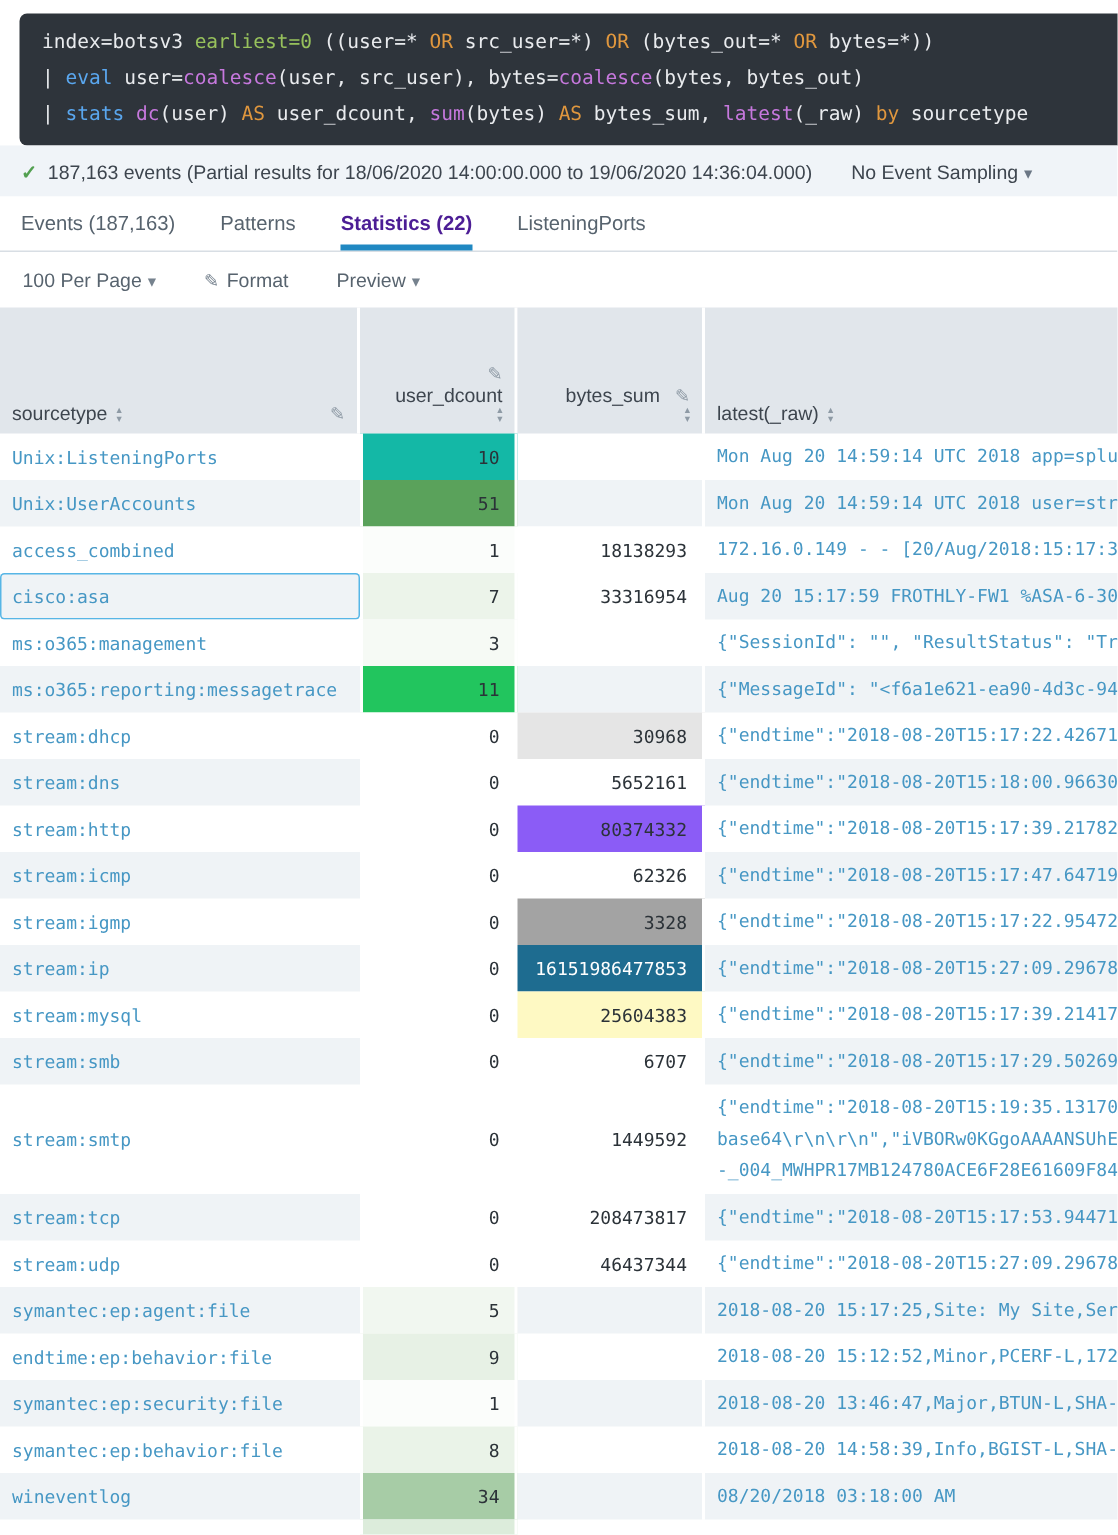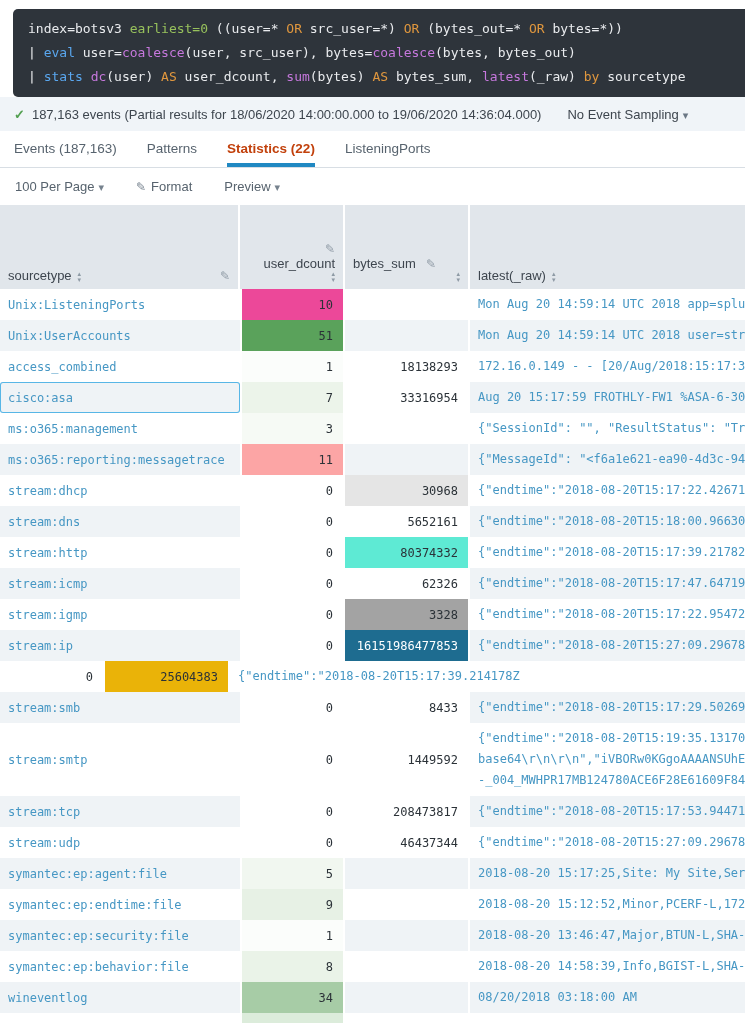--- a/index.html
+++ b/index.html
@@ -14,21 +14,21 @@
   #status-bar{position:absolute;left:0;top:97px;width:745px;height:34px;background:var(--status-bg);
     display:flex;align-items:center;padding:0 14px;box-sizing:border-box;font-size:13px;color:var(--text-dark);}
   #status-check{color:var(--green);font-weight:bold;margin-right:7px;}
   #sampling{margin-left:26px;white-space:nowrap;cursor:pointer;}
   #sampling .caret{color:#6b7785;font-size:11px;margin-left:4px;}
   
   #tabs{position:absolute;left:0;top:131px;width:745px;height:37px;background:#fff;
     border-bottom:1px solid #d8dee4;box-sizing:border-box;display:flex;align-items:stretch;padding-left:14px;}
   .tab{display:flex;align-items:center;margin-right:30px;font-size:13.5px;color:var(--muted);
     cursor:pointer;border-bottom:4px solid transparent;padding-top:3px;box-sizing:border-box;}
-  .tab.active{color:#c2410c;font-weight:bold;border-bottom-color:var(--accent);}
+  .tab.active{color:#4c1d95;font-weight:bold;border-bottom-color:var(--accent);}
   
   #toolbar{position:absolute;left:0;top:168px;width:700px;height:37px;display:flex;align-items:center;
     padding-left:15px;box-sizing:border-box;font-size:13px;color:var(--muted);}
   .tool{margin-right:32px;cursor:pointer;white-space:nowrap;}
   .tool .caret{font-size:11px;color:#76828e;margin-left:4px;}
   .tool .pencil{font-size:12px;margin-right:5px;color:#76828e;}
   
   #thead{position:absolute;left:0;top:205px;width:900px;height:84px;display:flex;}
   .th{background:var(--header-bg);box-sizing:border-box;display:flex;color:var(--text-dark);
       font-size:13px;padding:6px 8px;}
@@ -107,21 +107,21 @@
       <span class="pencil-i">✎</span>
       <span>user_dcount</span>
       <span class="sort">
           <span>▴</span>
           <span>▾</span>
         </span>
     </div>
   </div>
   <div class="th w3 gap">
     <div class="th-col">
-      <span class="th-row" style="justify-content:flex-start">
+      <span class="th-row" style="justify-content:flex-end">
         <span>bytes_sum</span>
         <span class="pencil-i" style="margin-left:10px">✎</span>
       </span>
       <span class="sort">
           <span>▴</span>
           <span>▾</span>
         </span>
     </div>
   </div>
   <div class="th w4">
@@ -133,21 +133,21 @@
         </span>
     </div>
   </div>
 </div>
 
 <div id="rows">
     <div class="tr">
       <div class="td c1">
         <span>Unix:ListeningPorts</span>
       </div>
-      <div class="td c2" style="background: #ec4899;">10</div>
+      <div class="td c2" style="background: #14b8a6;">10</div>
       <div class="td c3 empty"></div>
       <div class="td c4">
         <div class="ln">Mon Aug 20 14:59:14 UTC 2018 app=splunk</div>
       </div>
     </div>
     <div class="tr stripe">
       <div class="td c1">
         <span>Unix:UserAccounts</span>
       </div>
       <div class="td c2" style="background: rgb(90, 162, 91);">51</div>
@@ -183,21 +183,21 @@
       <div class="td c2" style="background: rgb(246, 250, 245);">3</div>
       <div class="td c3 empty"></div>
       <div class="td c4">
         <div class="ln">{"SessionId": "", "ResultStatus": "True</div>
       </div>
     </div>
     <div class="tr stripe">
       <div class="td c1">
         <span>ms:o365:reporting:messagetrace</span>
       </div>
-      <div class="td c2" style="background: #fca5a5;">11</div>
+      <div class="td c2" style="background: #22c55e;">11</div>
       <div class="td c3 empty"></div>
       <div class="td c4">
         <div class="ln">{"MessageId": "&lt;f6a1e621-ea90-4d3c-94c8</div>
       </div>
     </div>
     <div class="tr">
       <div class="td c1">
         <span>stream:dhcp</span>
       </div>
       <div class="td c2" style="background: rgb(255, 255, 255);">0</div>
@@ -214,21 +214,21 @@
       <div class="td c3" style="background: rgb(255, 255, 255);">5652161</div>
       <div class="td c4">
         <div class="ln">{"endtime":"2018-08-20T15:18:00.966305Z</div>
       </div>
     </div>
     <div class="tr">
       <div class="td c1">
         <span>stream:http</span>
       </div>
       <div class="td c2" style="background: rgb(255, 255, 255);">0</div>
-      <div class="td c3" style="background: #5eead4;">80374332</div>
+      <div class="td c3" style="background: #8b5cf6;">80374332</div>
       <div class="td c4">
         <div class="ln">{"endtime":"2018-08-20T15:17:39.217823Z</div>
       </div>
     </div>
     <div class="tr stripe">
       <div class="td c1">
         <span>stream:icmp</span>
       </div>
       <div class="td c2" style="background: rgb(255, 255, 255);">0</div>
       <div class="td c3" style="background: rgb(255, 255, 255);">62326</div>
@@ -250,32 +250,35 @@
       <div class="td c1">
         <span>stream:ip</span>
       </div>
       <div class="td c2" style="background: rgb(255, 255, 255);">0</div>
       <div class="td c3" style="background: rgb(30, 108, 144); color: rgb(255, 255, 255);">16151986477853</div>
       <div class="td c4">
         <div class="ln">{"endtime":"2018-08-20T15:27:09.296788Z</div>
       </div>
     </div>
     <div class="tr">
-      <div class="td c2" style="background: rgb(255, 255, 255);">0</div>
-      <div class="td c3" style="background: #eab308;">25604383</div>
+      <div class="td c1">
+        <span>stream:mysql</span>
+      </div>
+      <div class="td c2" style="background: rgb(255, 255, 255);">0</div>
+      <div class="td c3" style="background: #fef9c3;">25604383</div>
       <div class="td c4">
         <div class="ln">{"endtime":"2018-08-20T15:17:39.214178Z</div>
       </div>
     </div>
     <div class="tr stripe">
       <div class="td c1">
         <span>stream:smb</span>
       </div>
       <div class="td c2" style="background: rgb(255, 255, 255);">0</div>
-      <div class="td c3" style="background: rgb(255, 255, 255);">8433</div>
+      <div class="td c3" style="background: rgb(255, 255, 255);">6707</div>
       <div class="td c4">
         <div class="ln">{"endtime":"2018-08-20T15:17:29.502694Z</div>
       </div>
     </div>
     <div class="tr">
       <div class="td c1">
         <span>stream:smtp</span>
       </div>
       <div class="td c2" style="background: rgb(255, 255, 255);">0</div>
       <div class="td c3" style="background: rgb(255, 255, 255);">1449592</div>
@@ -310,21 +313,21 @@
         <span>symantec:ep:agent:file</span>
       </div>
       <div class="td c2" style="background: rgb(241, 247, 240);">5</div>
       <div class="td c3 empty"></div>
       <div class="td c4">
         <div class="ln">2018-08-20 15:17:25,Site: My Site,Serve</div>
       </div>
     </div>
     <div class="tr">
       <div class="td c1">
-        <span>symantec:ep:endtime:file</span>
+        <span>endtime:ep:behavior:file</span>
       </div>
       <div class="td c2" style="background: rgb(231, 241, 229);">9</div>
       <div class="td c3 empty"></div>
       <div class="td c4">
         <div class="ln">2018-08-20 15:12:52,Minor,PCERF-L,172.1</div>
       </div>
     </div>
     <div class="tr stripe">
       <div class="td c1">
         <span>symantec:ep:security:file</span>

